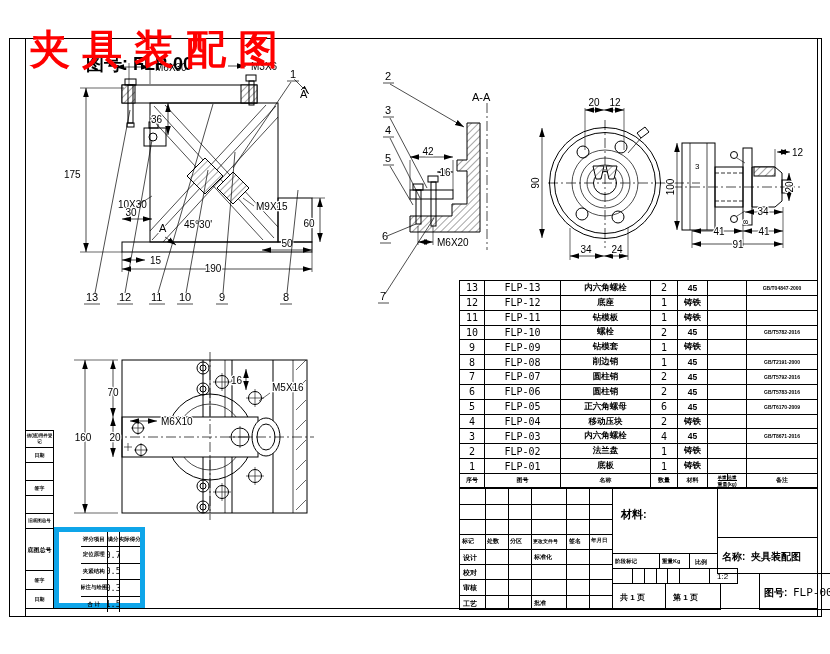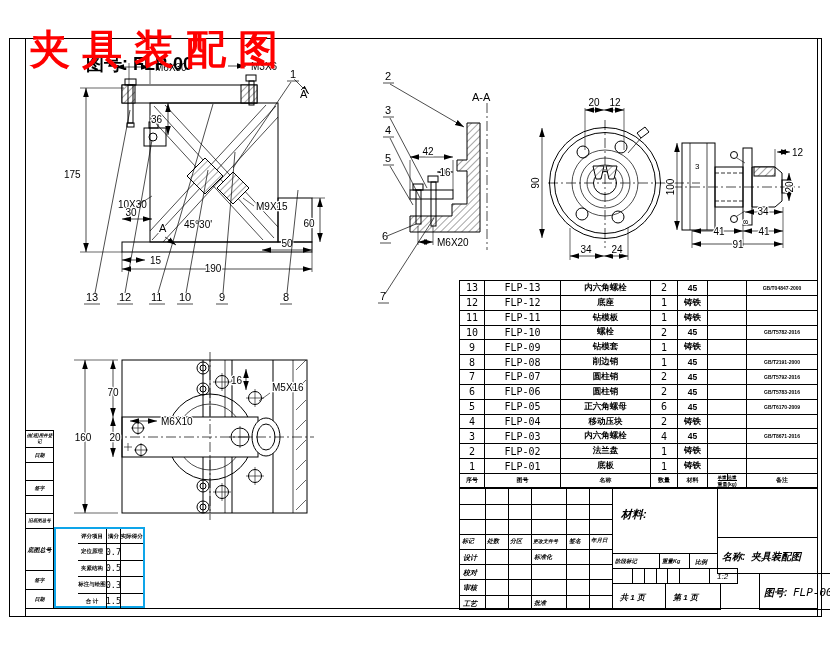--- a/index.html
+++ b/index.html
@@ -1,19 +1,19 @@
 <!DOCTYPE html>
 <html><head>
 <meta charset="utf-8">
 <style>
   html,body{margin:0;padding:0;background:#fff;}
   #sheet{position:relative;width:830px;height:654px;background:#fff;overflow:hidden;
          font-family:"Liberation Sans",sans-serif;color:#000;}
   .abs{position:absolute;box-sizing:border-box;}
-  .bx{position:absolute;box-sizing:border-box;border:1px solid #000;font-style:italic;}
+  .bx{position:absolute;box-sizing:border-box;border:1px solid #000;}
   
   svg text{font-family:"Liberation Sans",sans-serif;font-size:10px;fill:#000;
            paint-order:stroke;stroke:#fff;stroke-width:2.5px;stroke-linejoin:round;}
   svg text.bal{font-size:11px;}
   svg text.sm{font-size:8px;}
   .s{stroke:#000;fill:none;stroke-width:1;}
   .e{stroke:#000;fill:none;stroke-width:.6;}
   .dm{stroke:#000;fill:none;stroke-width:.7;}
   .cl{stroke:#000;fill:none;stroke-width:.7;stroke-dasharray:10 3 2 3;}
   .hd{stroke:#000;fill:none;stroke-width:.8;stroke-dasharray:4 2;}
@@ -45,21 +45,21 @@
   .wcell{display:flex;flex-direction:column;padding:0;}
   .wtop{display:flex;height:7px;border-bottom:1px solid #000;}
   .wtop div{flex:1;display:flex;align-items:center;justify-content:center;font-size:4.5px;font-weight:bold;}
   .wtop div:first-child{border-right:1px solid #000;}
   .wbot{height:6px;display:flex;align-items:center;justify-content:center;font-size:5px;font-weight:bold;}
   
   .tb-lbl{position:absolute;font-weight:bold;white-space:nowrap;}
   .vline{position:absolute;width:1px;background:#000;}
   .hline{position:absolute;height:1px;background:#000;}
   
-  #grade{left:54px;top:527px;width:91px;height:81px;border:2px solid #0ea5e9;padding-left:22px;}
+  #grade{left:54px;top:527px;width:91px;height:81px;border:5px solid #0ea5e9;padding-left:22px;}
   .gt-head{display:flex;height:14px;border-bottom:1px solid #000;}
   .gt-body{display:flex;flex-direction:column;height:65px;}
   .gtr{flex:1;display:flex;border-bottom:1px solid #000;}
   .gtr:last-child{border-bottom:none;}
   .gc{border-right:1px solid #000;box-sizing:border-box;display:flex;align-items:center;
       justify-content:center;overflow:hidden;white-space:nowrap;}
   .gc:last-child{border-right:none;}
   .g1{width:40px;} .g2{width:18px;} .g3{width:31px;}
   .gsm{font-size:5.5px;font-weight:bold;}
   .gnum{font-size:8.5px;font-family:"DejaVu Sans Mono",monospace;}

